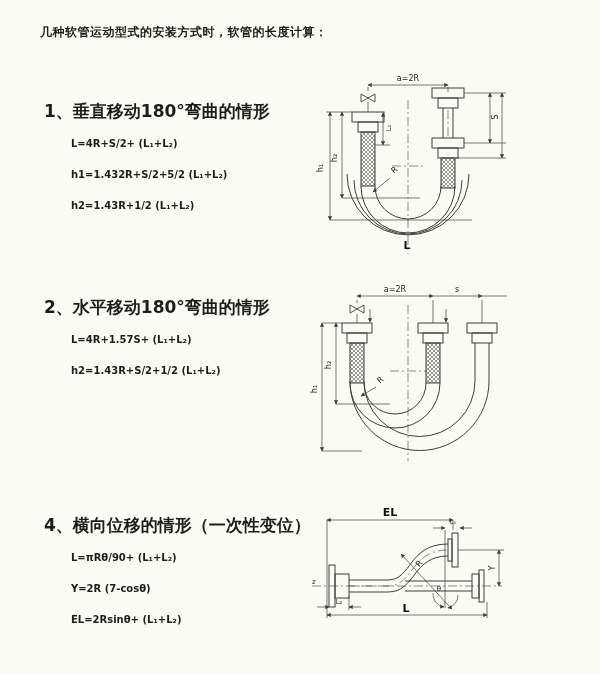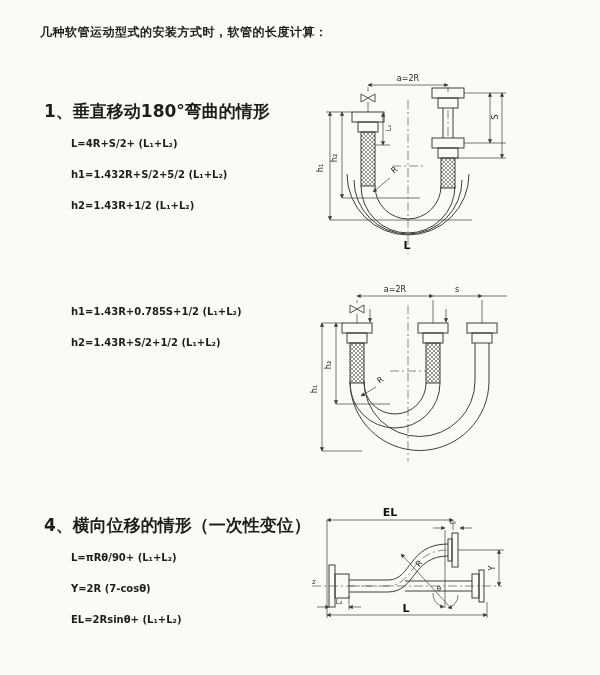--- a/index.html
+++ b/index.html
@@ -116,21 +116,22 @@
   <g>
     <line class="dim" x1="80" y1="110" x2="63" y2="124" marker-end="url(#m1)"></line>
     <text class="lbl" x="86" y="104" text-anchor="middle" transform="rotate(-38 86 104)">R</text>
   </g>
 
   <text class="lblb" x="97" y="181" text-anchor="middle">L</text>
 </svg>
 </div>
 
 <section class="sec" style="top:296px">
-  <p>h1=1.43R+0.785S+1/2 (L₁+L₂)</p>
+  <h2>2、水平移动180°弯曲的情形</h2>
+  <p>L=4R+1.57S+ (L₁+L₂)</p>
   <p>h2=1.43R+S/2+1/2 (L₁+L₂)</p>
 </section>
 
 <div class="dg" style="left:310px;top:283px">
 <svg viewBox="0 0 290 185" width="290" height="185">
   <defs>
     <marker id="m2" viewBox="0 0 10 10" refX="9" refY="5" markerWidth="7" markerHeight="6" orient="auto-start-reverse">
       <path d="M0,0 L10,5 L0,10 z" fill="#3d3d3d"></path>
     </marker>
     <pattern id="hp2" width="4" height="4" patternUnits="userSpaceOnUse">

